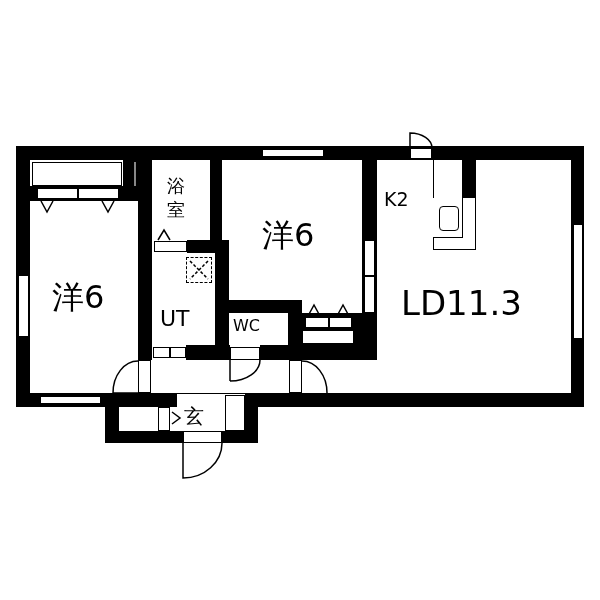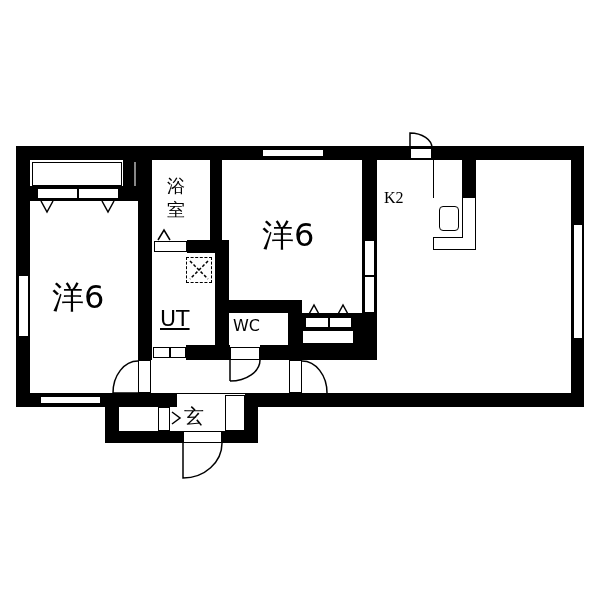--- a/index.html
+++ b/index.html
@@ -114,18 +114,19 @@
 
       <path d="M410 148 L410 133 A22 15 0 0 1 432 148"></path>
 
       <path d="M172 412 L180 418 L172 424"></path>
     </g>
   </svg>
 
   <div class="lbl" style="left:52px;top:281px;font-size:32px;">洋6</div>
   <div class="lbl" style="left:167px;top:177px;font-size:18px;">浴</div>
   <div class="lbl" style="left:167px;top:201px;font-size:18px;">室</div>
-  <div class="lbl" style="left:160px;top:308px;font-size:22px;text-decoration:underline;">UT</div>
+  <div class="lbl" style="left:160px;top:308px;font-size:22px;">UT</div>
   <div class="lbl" style="left:262px;top:219px;font-size:32px;">洋6</div>
   <div class="lbl" style="left:233px;top:318px;font-size:16px;">WC</div>
-  <div class="lbl" style="left:384px;top:190px;font-size:16px;font-family:Liberation Serif, serif;">K2</div>
+  <div class="lbl" style="left:384px;top:190px;font-size:19px;">K2</div>
+  <div class="lbl" style="left:401px;top:286px;font-size:34px;">LD11.3</div>
   <div class="lbl" style="left:184px;top:406px;font-size:20px;">玄</div>
 </div>
 
 </body></html>

